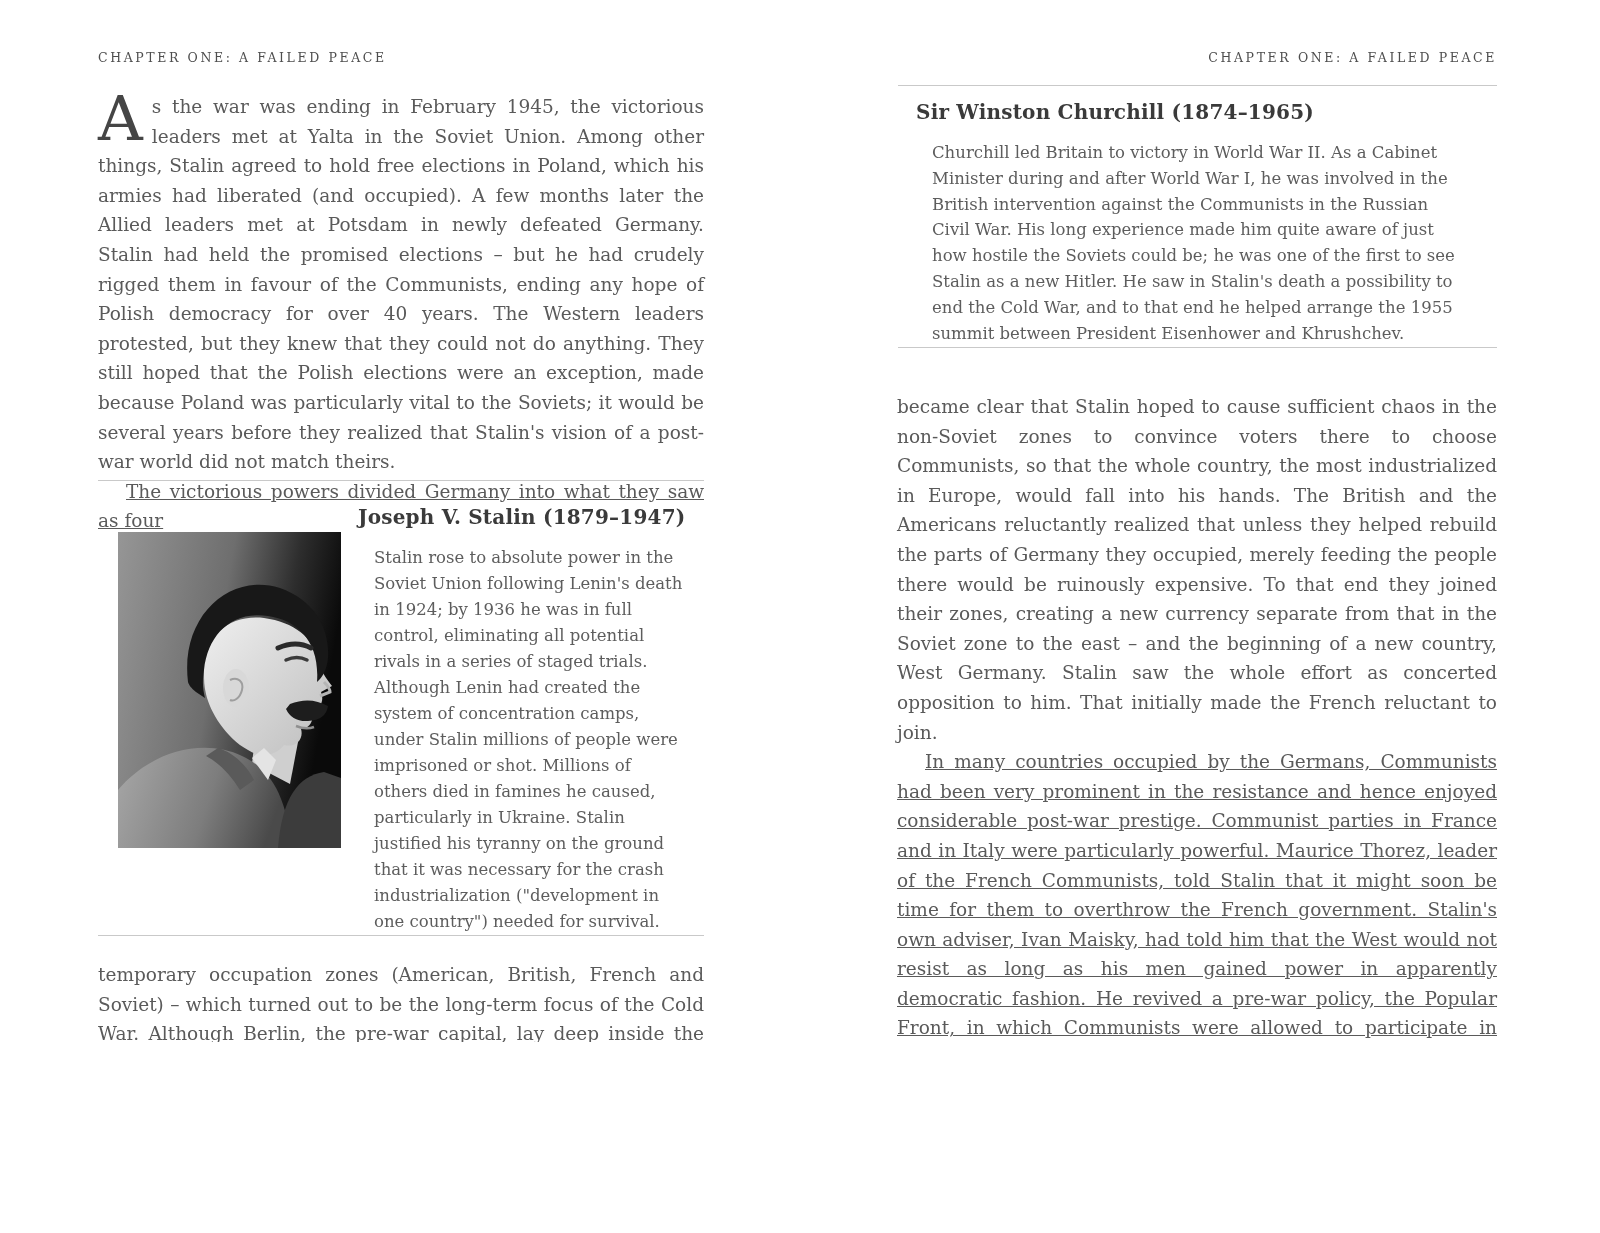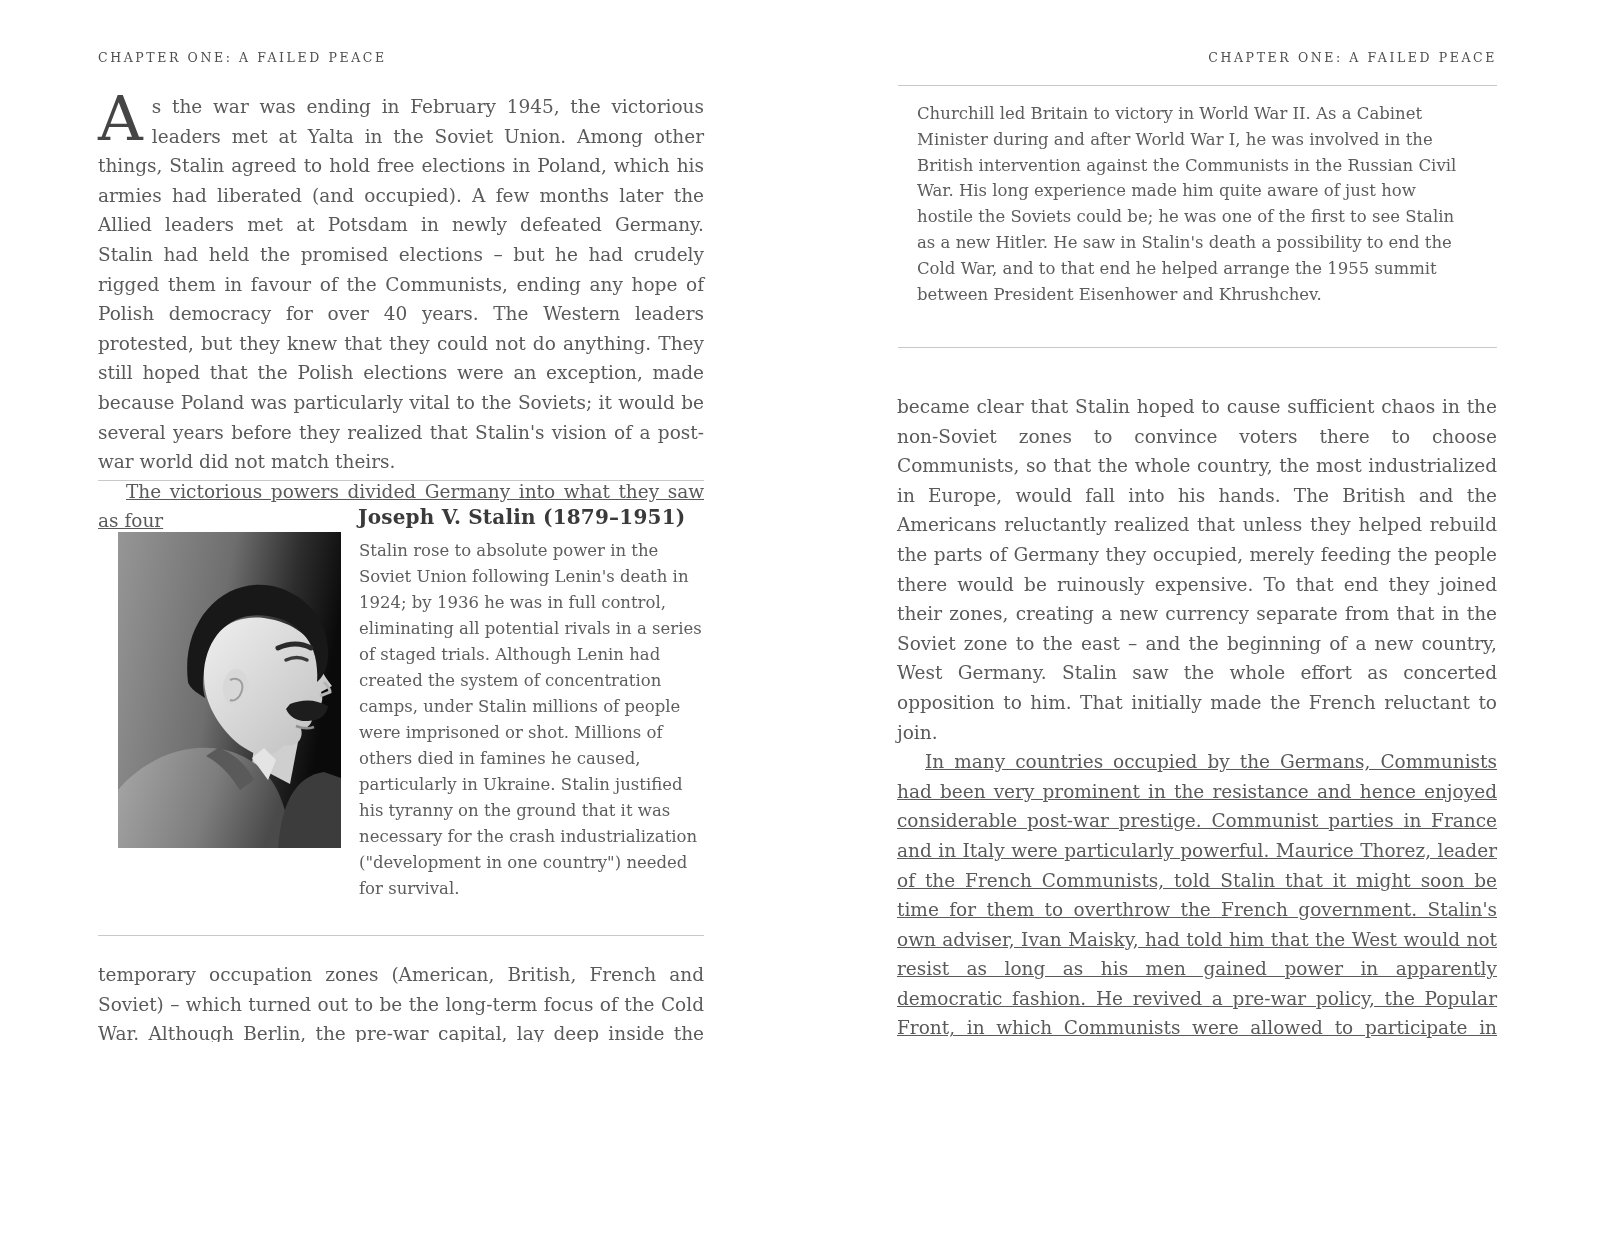--- a/index.html
+++ b/index.html
@@ -42,21 +42,21 @@
   }
   .boxcol { position: absolute; }
   .boxcol h3 {
     margin: 0 0 9px 0;
     font-size: 20px;
     font-weight: bold;
     color: #3a3a3a;
     letter-spacing: 0.2px;
   }
   .boxcol p {
-    margin: 1px;
+    margin: 16px;
     font-size: 16.5px;
     line-height: 26px;
     color: #5d5d5d;
     text-align: left;
   }
   .churchill p { line-height: 25.8px; }
   .pagenum {
     position: absolute;
     font-size: 13px;
     color: #4a4a4a;
@@ -116,37 +116,38 @@
       <path d="M172,172 q20,-8 38,2 q-2,14 -20,15 q-16,1 -22,-12 z" fill="#1d1d1d"></path>
       <path d="M178,194 q10,4 18,1" fill="none" stroke="#8f8f8f" stroke-width="2.5"></path>
       <path d="M0,316 L0,258 C34,218 86,206 124,224 C152,237 168,262 174,316 Z" fill="url(#phcoat)"></path>
       <path d="M160,316 C164,266 180,244 206,240 L223,246 L223,316 Z" fill="#3c3c3c"></path>
       <path d="M100,216 C114,220 128,232 136,248 L122,258 C112,242 100,230 88,224 Z" fill="#5a5a5a"></path>
       <path d="M134,226 L150,248 L158,228 L146,216 Z" fill="#e4e4e4"></path>
     </svg>
   </div>
 
   <div class="boxcol" style="left:358px; top:505px; width:346px;">
-    <h3>Joseph V. Stalin (1879–1951)</h3>
+    <h3>Joseph V. Stalin (1879–1947)</h3>
     <p>Stalin rose to absolute power in the Soviet Union following Lenin's death in 1924; by 1936 he was in full control, eliminating all potential rivals in a series of staged trials. Although Lenin had created the system of concentration camps, under Stalin millions of people were imprisoned or shot. Millions of others died in famines he caused, particularly in Ukraine. Stalin justified his tyranny on the ground that it was necessary for the crash industrialization ("development in one country") needed for survival.</p>
   </div>
 
   <div class="rule" style="left:98px; top:935px; width:606px;"></div>
 
   <div class="bodytxt" style="left:98px; top:960px; width:606px;">
     <p>temporary occupation zones (American, British, French and Soviet) – which turned out to be the long-term focus of the Cold War. Although Berlin, the pre-war capital, lay deep inside the Soviet zone (which became East Germany), it too was divided into four zones, a fact which was later very significant. The powers agreed that elections would be held throughout Germany to form a reunified country. Gradually it</p>
   </div>
 
   <div class="pagenum" style="left:98px; top:1158px;">2 •</div>
 
   <div class="running-header" style="left:897px; width:600px; text-align:right;">CHAPTER ONE: A FAILED PEACE</div>
 
   <div class="rule" style="left:898px; top:85px; width:599px;"></div>
 
   <div class="boxcol churchill" style="left:916px; top:100px; width:558px;">
+    <h3>Sir Winston Churchill (1874–1965)</h3>
     <p>Churchill led Britain to victory in World War II. As a Cabinet Minister during and after World War I, he was involved in the British intervention against the Communists in the Russian Civil War. His long experience made him quite aware of just how hostile the Soviets could be; he was one of the first to see Stalin as a new Hitler. He saw in Stalin's death a possibility to end the Cold War, and to that end he helped arrange the 1955 summit between President Eisenhower and Khrushchev.</p>
   </div>
 
   <div class="rule" style="left:898px; top:347px; width:599px;"></div>
 
   <div class="bodytxt" style="left:897px; top:392px; width:600px;">
     <p>became clear that Stalin hoped to cause sufficient chaos in the non-Soviet zones to convince voters there to choose Communists, so that the whole country, the most industrialized in Europe, would fall into his hands. The British and the Americans reluctantly realized that unless they helped rebuild the parts of Germany they occupied, merely feeding the people there would be ruinously expensive. To that end they joined their zones, creating a new currency separate from that in the Soviet zone to the east – and the beginning of a new country, West Germany. Stalin saw the whole effort as concerted opposition to him. That initially made the French reluctant to join.</p>
     <p class="indent">In many countries occupied by the Germans, Communists had been very prominent in the resistance and hence enjoyed considerable post-war prestige. Communist parties in France and in Italy were particularly powerful. Maurice Thorez, leader of the French Communists, told Stalin that it might soon be time for them to overthrow the French government. Stalin's own adviser, Ivan Maisky, had told him that the West would not resist as long as his men gained power in apparently democratic fashion. He revived a pre-war policy, the Popular Front, in which Communists were allowed to participate in Western governments (both France – in the 1930s – and Spain – during the Civil War – had had a Popular Front government). Presumably the hope was that a mixed government including Communists could be dominated by the Communist party. In theory, several of the post-war Communist governments of Eastern Europe were Popular Fronts, including minority puppet parties.</p>
   </div>
 

